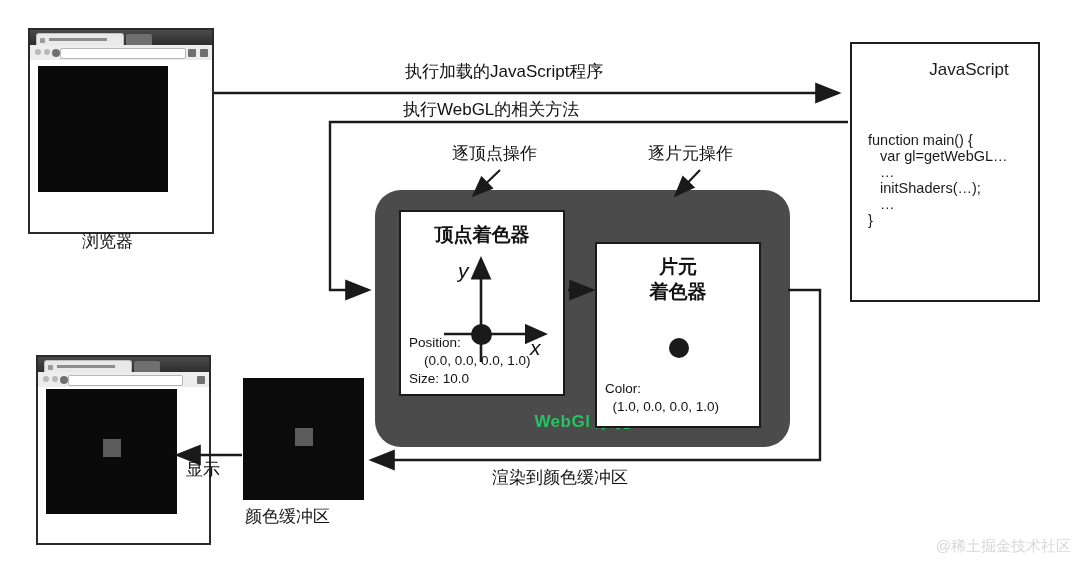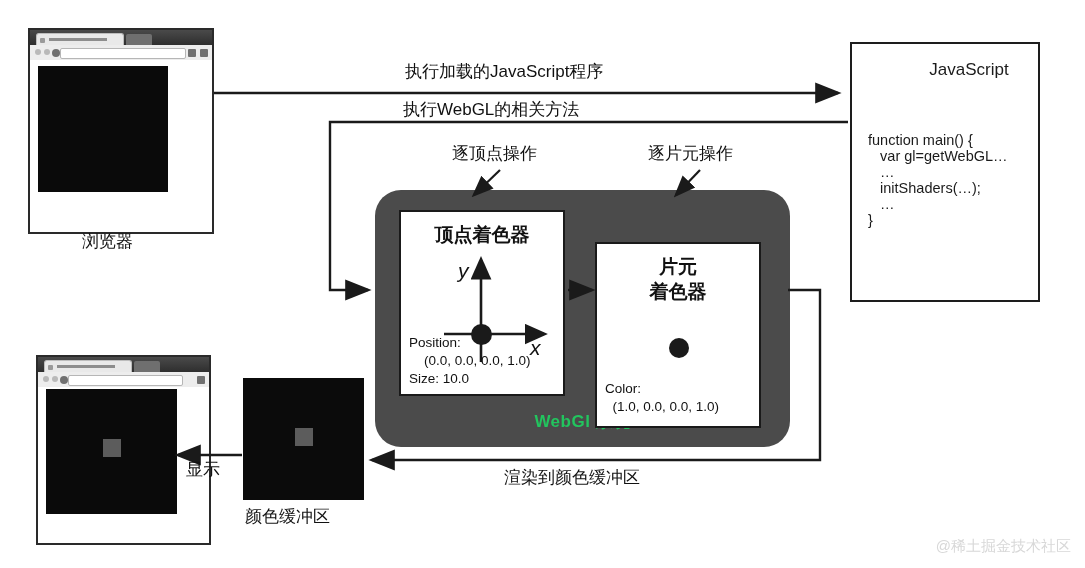--- a/index.html
+++ b/index.html
@@ -166,17 +166,17 @@
 
     <path d="M500,170 L474,195" stroke="#1a1a1a" stroke-width="2.2" fill="none" marker-end="url(#arwS)"></path>
 
     <path d="M700,170 L676,195" stroke="#1a1a1a" stroke-width="2.2" fill="none" marker-end="url(#arwS)"></path>
   </svg>
 
   <div class="lbl" style="left:405px;top:60px;">执行加载的JavaScript程序</div>
   <div class="lbl" style="left:403px;top:98px;">执行WebGL的相关方法</div>
   <div class="lbl" style="left:452px;top:142px;">逐顶点操作</div>
   <div class="lbl" style="left:648px;top:142px;">逐片元操作</div>
-  <div class="lbl" style="left:504px;top:466px;">渲染到颜色缓冲区</div>
+  <div class="lbl" style="left:492px;top:466px;">渲染到颜色缓冲区</div>
   <div class="lbl" style="left:186px;top:458px;">显示</div>
 
   <div class="wm">@稀土掘金技术社区</div>
 </div>
 
 </body></html>

